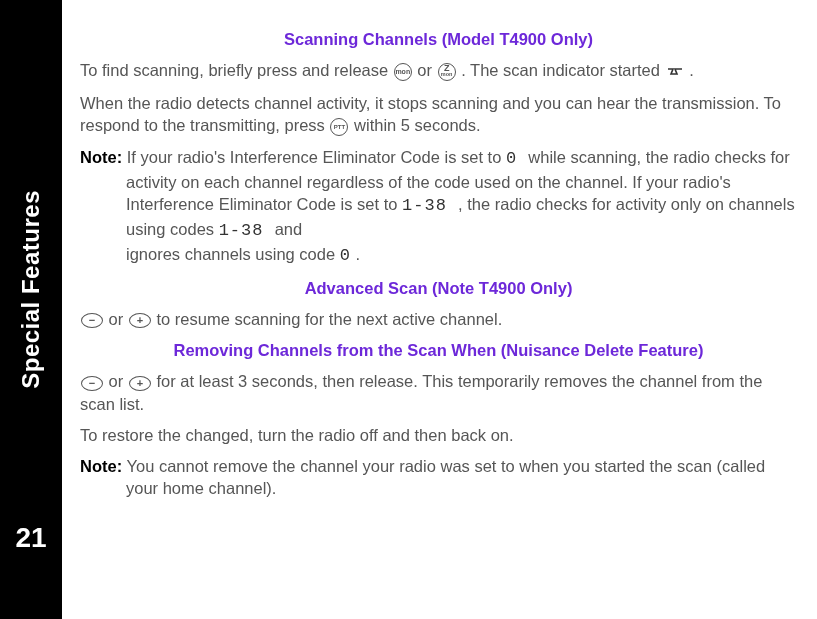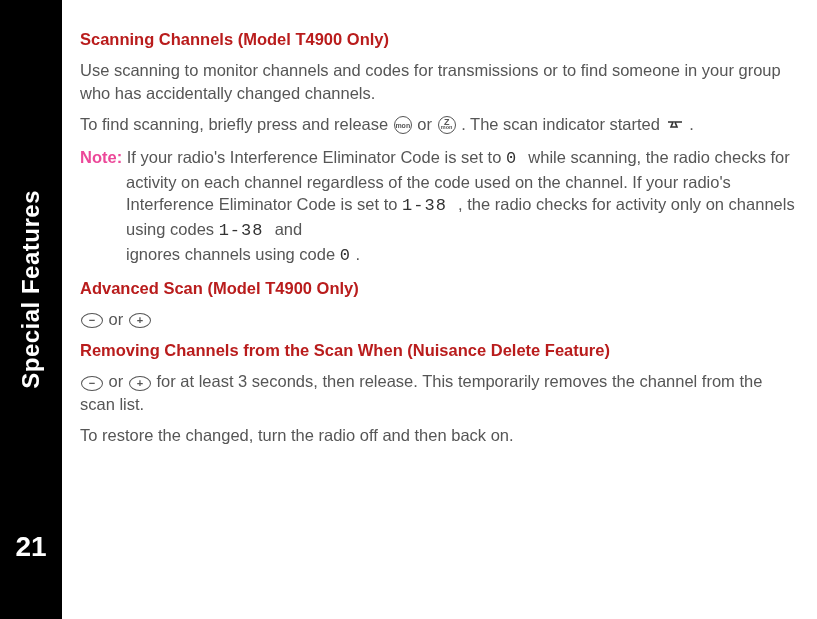--- a/index.html
+++ b/index.html
@@ -36,40 +36,41 @@
       font-size: 24px;
       font-weight: bold;
       letter-spacing: 0.5px;
       position: absolute;
       top: 190px;
     }
     .page-number {
       font-size: 28px;
       font-weight: bold;
       position: absolute;
-      bottom: 56px;
+      bottom: 65px;
     }
     .content {
       flex: 1;
       padding: 28px 20px 20px 18px;
       color: #565656;
       font-size: 16.5px;
       line-height: 1.35;
     }
     .content p {
       margin-bottom: 9px;
     }
     .heading {
       font-weight: bold;
-      color: #b91c1c;
+      color: #6d28d9;
       margin-bottom: 9px;
+      text-align: center;
     }
     .note-label {
       font-weight: bold;
-      color: #ec4899;
+      color: #000000;
     }
     .icon-btn {
       display: inline-flex;
       align-items: center;
       justify-content: center;
       vertical-align: middle;
       margin: 0 1px;
     }
     .icon-circle {
       width: 18px;
@@ -116,21 +117,20 @@
 <div class="page">
   <div class="sidebar">
     <div class="sidebar-title">Special Features</div>
     <div class="page-number">21</div>
   </div>
 
   <div class="content">
 
     <p class="heading">Scanning Channels (Model T4900 Only)</p>
 
-    <p>Use scanning to monitor channels and codes for transmissions or to find someone in your group who has accidentally changed channels.</p>
 
     <p>
       <span>To find scanning, briefly press and release </span>
       <span class="icon-btn">
           <span class="icon-circle">mon</span>
         </span>
       <span> or </span>
       <span class="icon-btn">
           <span class="icon-circle" style="flex-direction:column;font-size:5.5px;">
             <span style="font-size:9px;line-height:0.6;">Z</span>
@@ -139,54 +139,65 @@
         </span>
       <span>. The scan indicator started </span>
       <span class="scan-indicator">
         <svg width="16" height="12" viewBox="0 0 16 12">
             <path d="M1 3 L6 3 L4 8 L10 8 L8 3 L15 3" stroke="#333" stroke-width="1.6" fill="none"></path>
           </svg>
       </span>
       <span> .</span>
     </p>
 
+    <p>
+      <span>When the radio detects channel activity, it stops scanning and you can hear the transmission. To respond to the transmitting, press </span>
+      <span class="icon-btn">
+          <span class="icon-circle" style="font-size:6px;">PTT</span>
+        </span>
+      <span> within 5 seconds.</span>
+    </p>
 
     <div class="hanging"><span class="note-label">Note:</span><span> If your radio's Interference Eliminator Code is set to </span><span class="seg-text"> 0 </span><span> while scanning, the radio checks for activity on each channel regardless of the code used on the channel. If your radio's Interference Eliminator Code is set to </span><span class="seg-text"> 1-38 </span><span> , the radio checks for activity only on channels using codes </span><span class="seg-text"> 1-38 </span><span> and</span><br><span>ignores channels using code </span><span class="seg-text"> 0</span><span> .</span></div>
 
     <style>
       .hanging {
         padding-left: 46px;
         text-indent: -46px;
         margin-bottom: 9px;
       }
       .hanging .note-label { display:inline; }
     </style>
 
-    <p class="heading">Advanced Scan (Model T4900 Only)</p>
+    <p class="heading">Advanced Scan (Note T4900 Only)</p>
 
     <p>
       <span class="icon-btn">
           <span class="icon-ellipse">−</span>
         </span>
       <span> or </span>
       <span class="icon-btn">
           <span class="icon-ellipse">+</span>
         </span>
+      <span> to resume scanning for the next active channel.</span>
     </p>
 
     <p class="heading">Removing Channels from the Scan When (Nuisance Delete Feature)</p>
 
     <p>
       <span class="icon-btn">
           <span class="icon-ellipse">−</span>
         </span>
       <span> or </span>
       <span class="icon-btn">
           <span class="icon-ellipse">+</span>
         </span>
       <span> for at least 3 seconds, then release. This temporarily removes the channel from the scan list.</span>
     </p>
 
     <p>To restore the changed, turn the radio off and then back on.</p>
 
+    <p class="hanging">
+      <span class="note-label">Note:</span><span> You cannot remove the channel your radio was set to when you started the scan (called your home channel).</span>
+    </p>
 
   </div>
 </div>
 
 </body></html>

